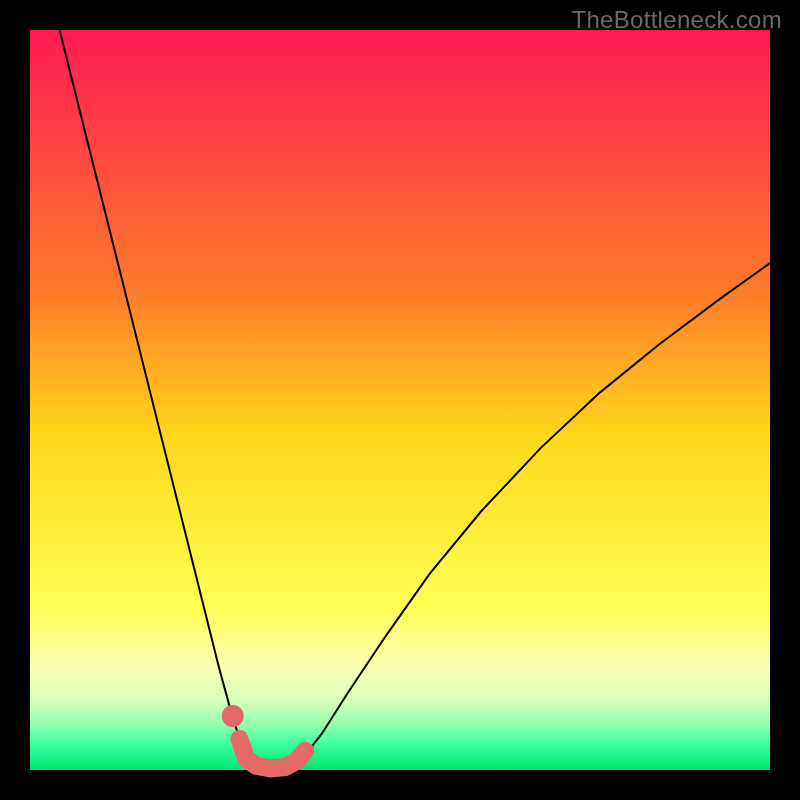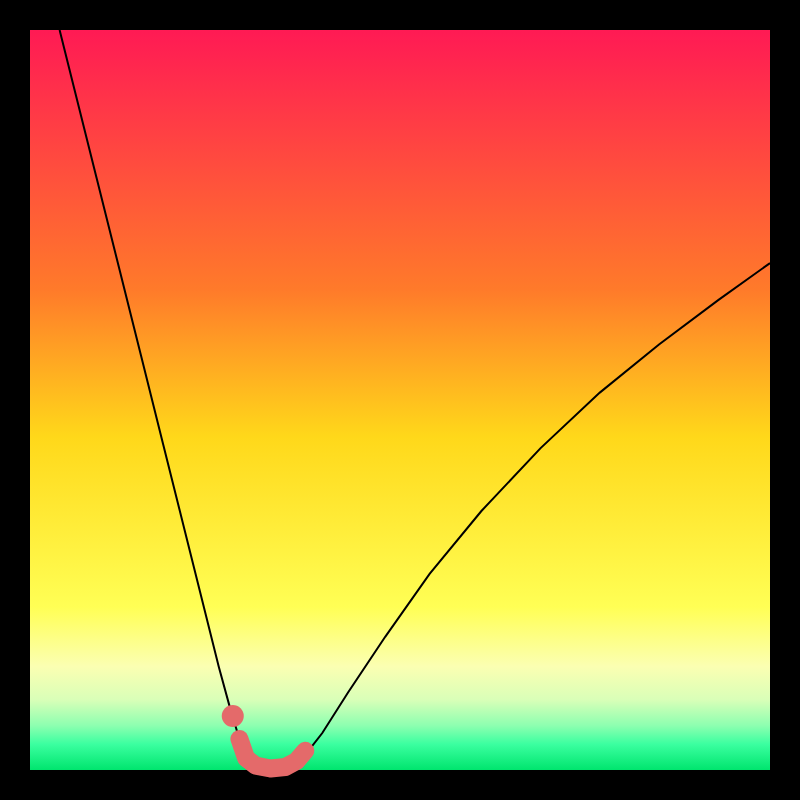--- a/index.html
+++ b/index.html
@@ -29,20 +29,21 @@
     z-index: 10;
   }
   svg {
     display: block;
   }
 </style>
 </head>
 <body>
 
 <div class="container">
+  <div class="watermark">TheBottleneck.com</div>
   <svg id="chart-svg" width="800" height="800">
     <defs>
       <linearGradient id="bg-grad" x1="0" y1="0" x2="0" y2="1">
           <stop offset="0%" stop-color="#ff1a54"></stop>
           <stop offset="35%" stop-color="#ff7a2a"></stop>
           <stop offset="55.00000000000001%" stop-color="#ffd81a"></stop>
           <stop offset="78%" stop-color="#ffff55"></stop>
           <stop offset="86%" stop-color="#fbffb2"></stop>
           <stop offset="90.5%" stop-color="#d9ffb8"></stop>
           <stop offset="94%" stop-color="#8dffb0"></stop>

